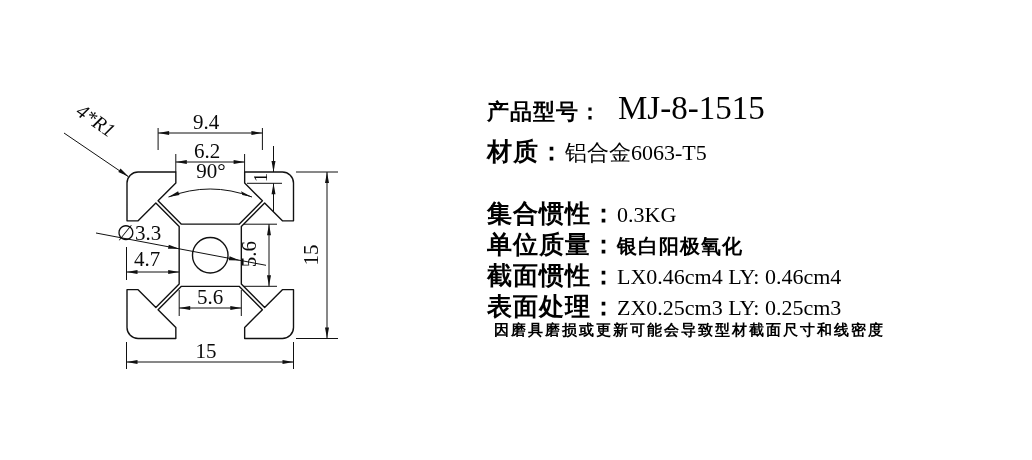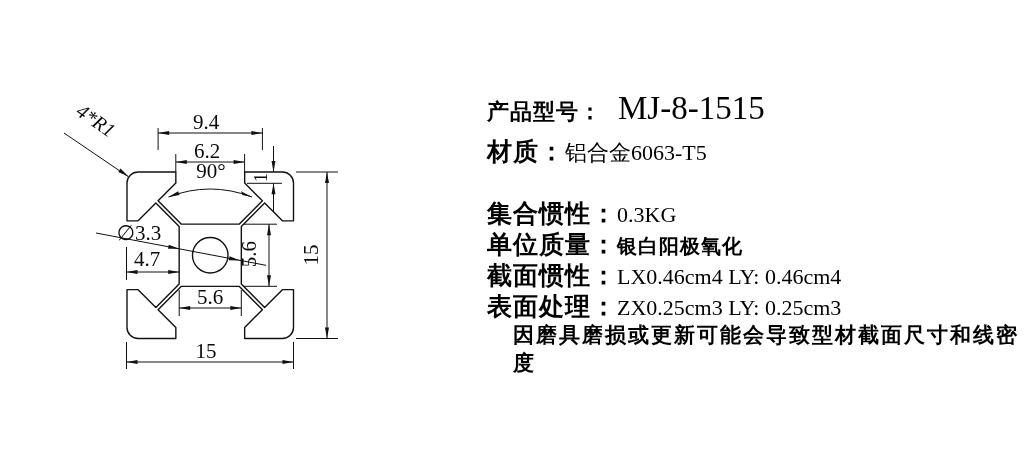--- a/index.html
+++ b/index.html
@@ -10,21 +10,21 @@
   .drawing-svg text{font-family:"Liberation Serif",serif;fill:#0a0a0a;}
   .dim-t{font-size:21px;}
   .dim-s{font-size:19px;}
   .radius-t{font-size:20px;font-style:italic;}
   .panel-row{position:absolute;left:487px;white-space:nowrap;}
   .t-lbl{font-weight:bold;font-size:22px;letter-spacing:1px;}
   .t-val{font-family:"Liberation Serif",serif;font-size:33px;font-weight:normal;}
   .lbl{font-weight:bold;font-size:25px;letter-spacing:1px;}
   .val{font-family:"Liberation Serif",serif;font-size:22px;}
   .val-cjk{font-family:"Liberation Sans",sans-serif;font-weight:bold;font-size:20px;letter-spacing:1px;}
-  .note{position:absolute;left:513px;font-weight:bold;font-size:21px;letter-spacing:2px;}
+  .note{position:absolute;left:494px;font-weight:bold;font-size:15px;letter-spacing:2px;}
   .title-row{display:flex;align-items:flex-end;gap:16px;}
 </style>
 </head>
 <body>
 
 <div class="sheet">
 
   <svg class="drawing-svg" viewBox="40 85 310 300">
 
     <g transform="translate(127,172) scale(11.1)" fill="none" stroke="#111" stroke-width="0.125" stroke-linejoin="round">

